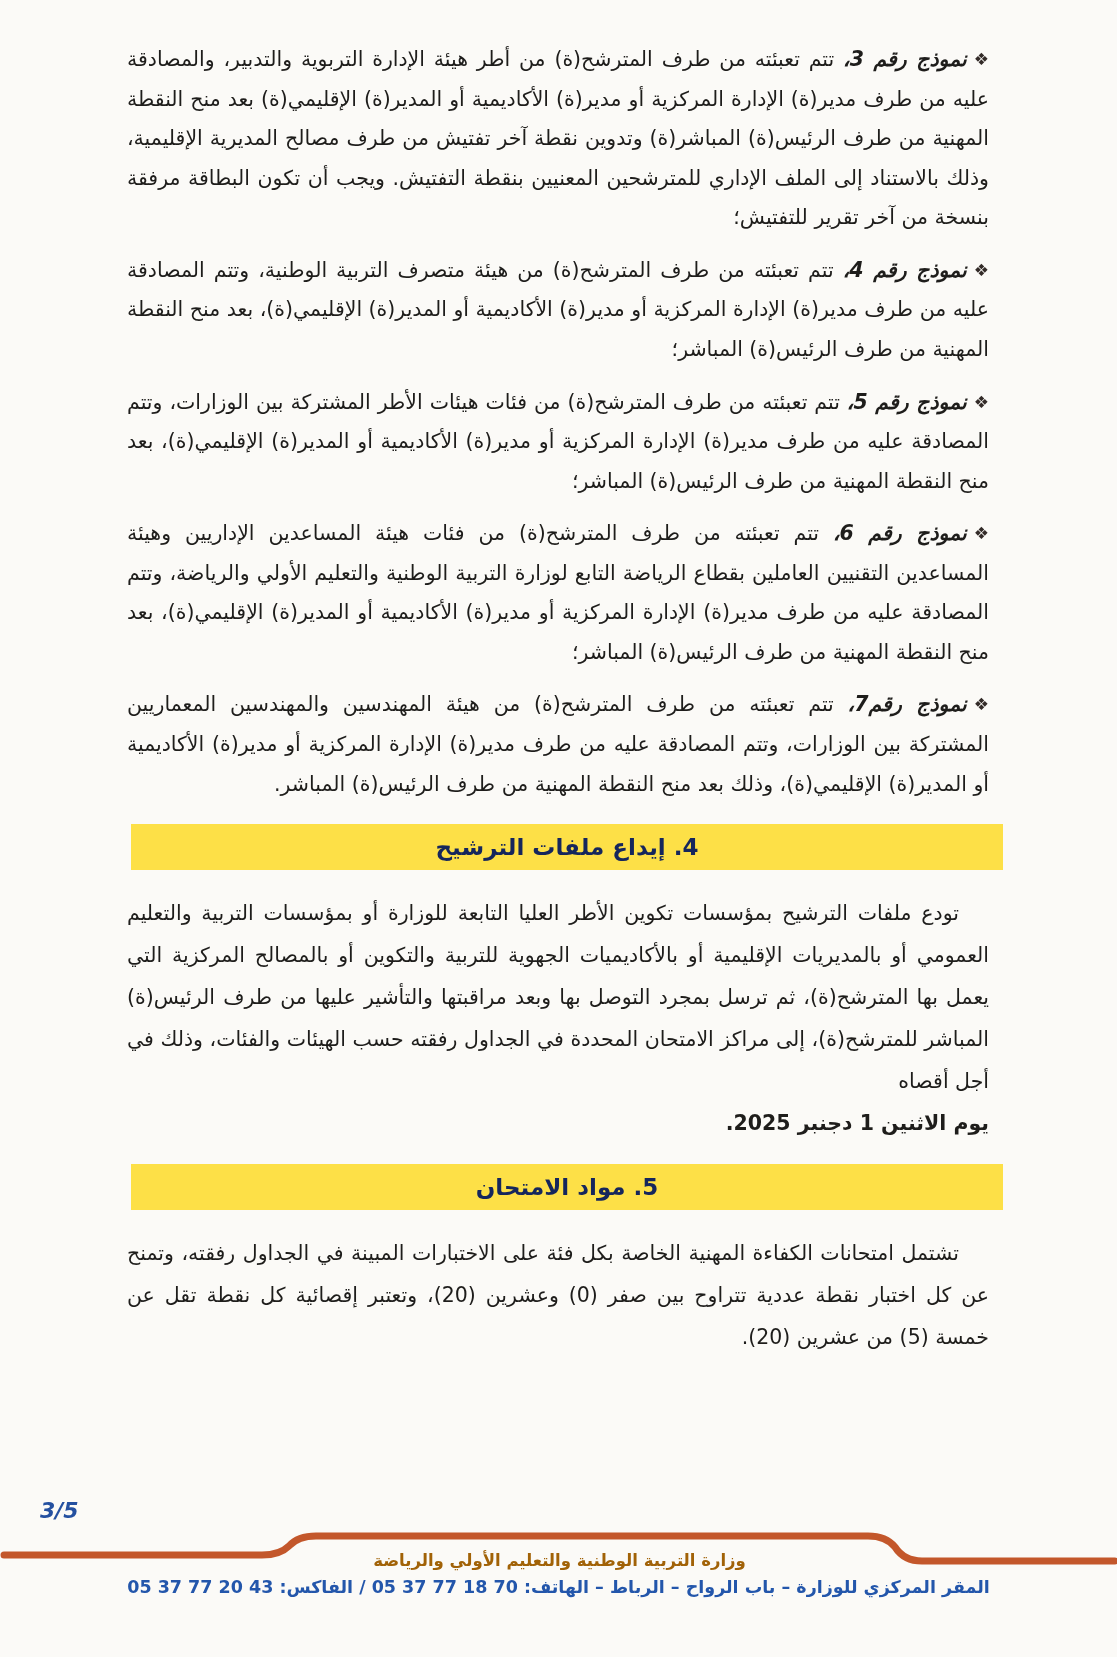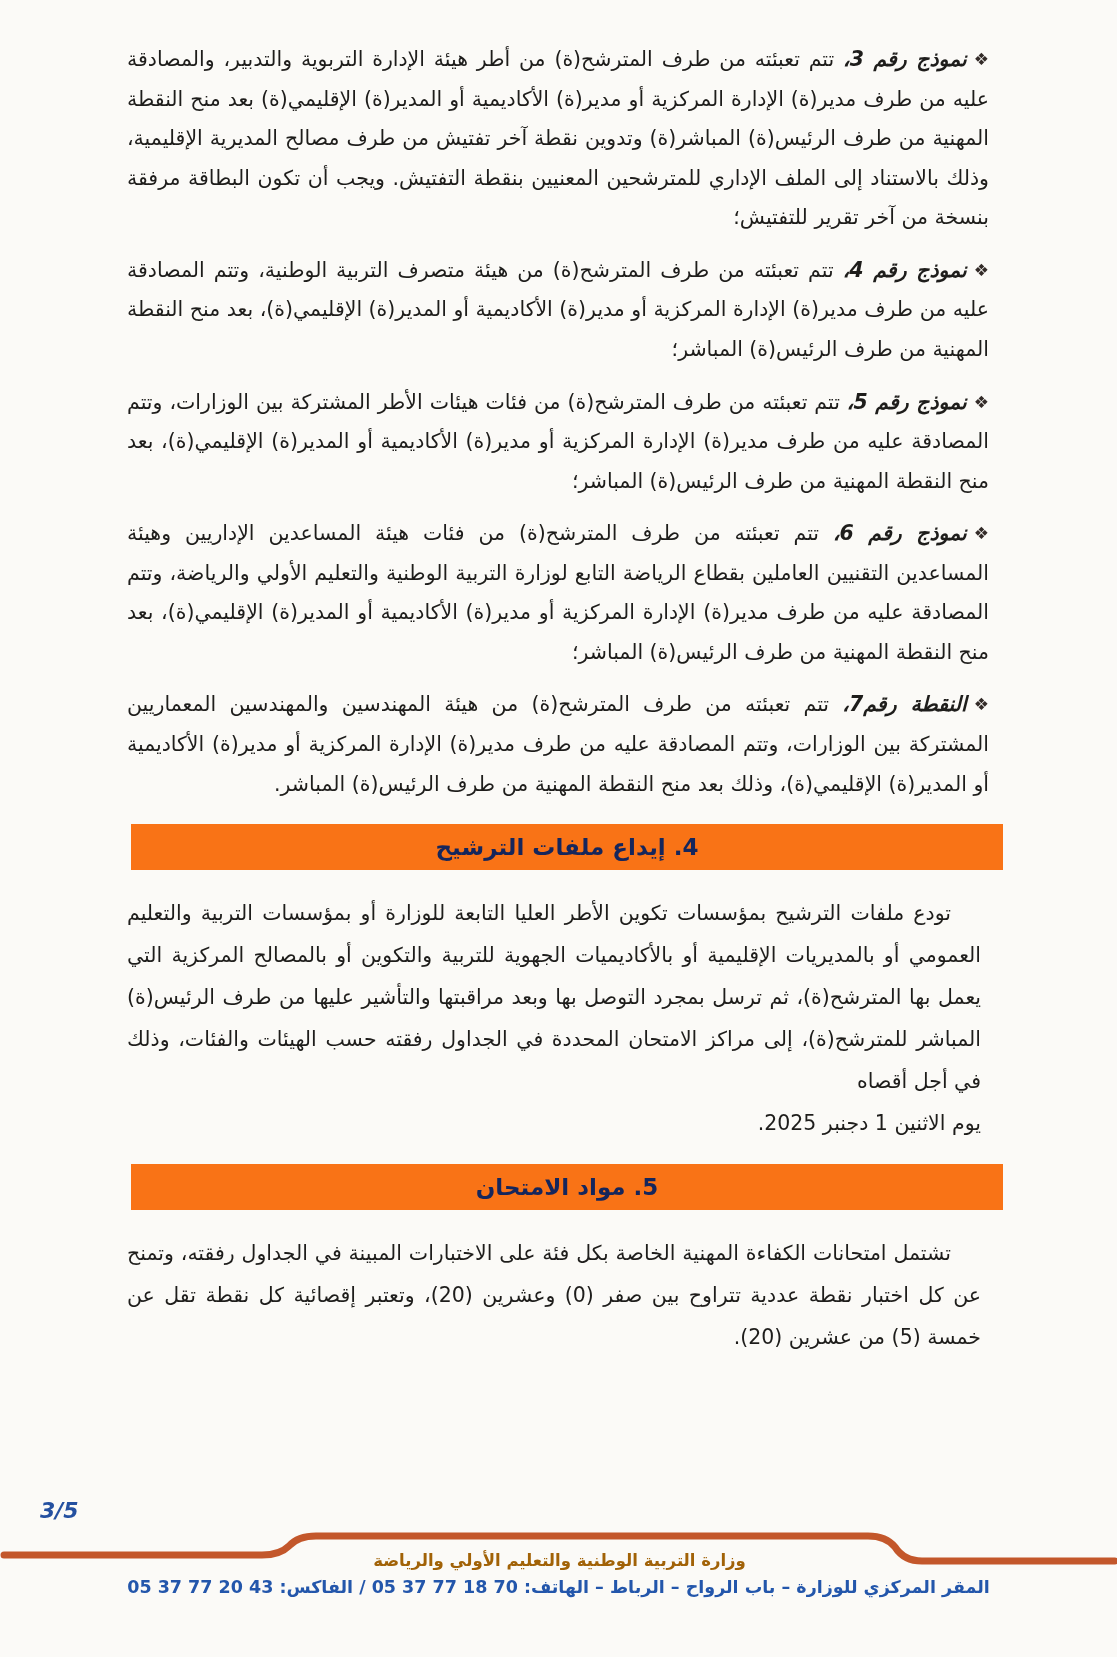--- a/index.html
+++ b/index.html
@@ -18,37 +18,37 @@
     margin:0 0 13px 0;
     font-size:20.5px;line-height:1.93;
     text-align:justify;
   }
   .bullet .glyph{
     font-size:17px;color:#332b28;margin-left:7px;
     display:inline-block;transform:translateY(-1px);
   }
   .bullet .lead{font-weight:bold;font-style:italic;}
   .section-bar{
-    background:#f97316;
+    background:#fde047;
     height:46px;
     margin:20px -14px 22px 4px;
     display:flex;align-items:center;justify-content:center;
   }
   .section-bar h2{
     margin:0;font-size:23px;font-weight:bold;color:#15265c;
   }
   .para{
-    margin:0 8px 10px 0;
+    margin:0 0 10px 0;
     font-size:20.5px;line-height:2.05;
     text-align:justify;
     text-indent:30px;
   }
   .para .deadline{
     display:block;text-align:right;text-indent:0;
-    font-weight:normal;
+    font-weight:bold;
   }
   .page-num{
     position:absolute;left:40px;top:1498px;
     color:#2450a0;font-weight:bold;font-style:italic;
     font-size:22px;direction:ltr;
   }
   .ribbon{position:absolute;left:0;top:1522px;}
   .footer-ministry{
     position:absolute;top:1551px;left:1px;width:1117px;
     text-align:center;color:#a16207;font-weight:bold;
@@ -66,21 +66,21 @@
 <main class="content">
 
   <p class="bullet"><span class="glyph">❖</span><strong class="lead">نموذج رقم 3،</strong> <span>تتم تعبئته من طرف المترشح(ة) من أطر هيئة الإدارة التربوية والتدبير، والمصادقة عليه من طرف مدير(ة) الإدارة المركزية أو مدير(ة) الأكاديمية أو المدير(ة) الإقليمي(ة) بعد منح النقطة المهنية من طرف الرئيس(ة) المباشر(ة) وتدوين نقطة آخر تفتيش من طرف مصالح المديرية الإقليمية، وذلك بالاستناد إلى الملف الإداري للمترشحين المعنيين بنقطة التفتيش. ويجب أن تكون البطاقة مرفقة بنسخة من آخر تقرير للتفتيش؛</span></p>
 
   <p class="bullet"><span class="glyph">❖</span><strong class="lead">نموذج رقم 4،</strong> <span>تتم تعبئته من طرف المترشح(ة) من هيئة متصرف التربية الوطنية، وتتم المصادقة عليه من طرف مدير(ة) الإدارة المركزية أو مدير(ة) الأكاديمية أو المدير(ة) الإقليمي(ة)، بعد منح النقطة المهنية من طرف الرئيس(ة) المباشر؛</span></p>
 
   <p class="bullet"><span class="glyph">❖</span><strong class="lead">نموذج رقم 5،</strong> <span>تتم تعبئته من طرف المترشح(ة) من فئات هيئات الأطر المشتركة بين الوزارات، وتتم المصادقة عليه من طرف مدير(ة) الإدارة المركزية أو مدير(ة) الأكاديمية أو المدير(ة) الإقليمي(ة)، بعد منح النقطة المهنية من طرف الرئيس(ة) المباشر؛</span></p>
 
   <p class="bullet"><span class="glyph">❖</span><strong class="lead">نموذج رقم 6،</strong> <span>تتم تعبئته من طرف المترشح(ة) من فئات هيئة المساعدين الإداريين وهيئة المساعدين التقنيين العاملين بقطاع الرياضة التابع لوزارة التربية الوطنية والتعليم الأولي والرياضة، وتتم المصادقة عليه من طرف مدير(ة) الإدارة المركزية أو مدير(ة) الأكاديمية أو المدير(ة) الإقليمي(ة)، بعد منح النقطة المهنية من طرف الرئيس(ة) المباشر؛</span></p>
 
-  <p class="bullet"><span class="glyph">❖</span><strong class="lead">النقطة رقم7،</strong> <span>تتم تعبئته من طرف المترشح(ة) من هيئة المهندسين والمهندسين المعماريين المشتركة بين الوزارات، وتتم المصادقة عليه من طرف مدير(ة) الإدارة المركزية أو مدير(ة) الأكاديمية أو المدير(ة) الإقليمي(ة)، وذلك بعد منح النقطة المهنية من طرف الرئيس(ة) المباشر.</span></p>
+  <p class="bullet"><span class="glyph">❖</span><strong class="lead">نموذج رقم7،</strong> <span>تتم تعبئته من طرف المترشح(ة) من هيئة المهندسين والمهندسين المعماريين المشتركة بين الوزارات، وتتم المصادقة عليه من طرف مدير(ة) الإدارة المركزية أو مدير(ة) الأكاديمية أو المدير(ة) الإقليمي(ة)، وذلك بعد منح النقطة المهنية من طرف الرئيس(ة) المباشر.</span></p>
 
   <div class="section-bar">
     <h2>4. إيداع ملفات الترشيح</h2>
   </div>
 
   <p class="para"><span>تودع ملفات الترشيح بمؤسسات تكوين الأطر العليا التابعة للوزارة أو بمؤسسات التربية والتعليم العمومي أو بالمديريات الإقليمية أو بالأكاديميات الجهوية للتربية والتكوين أو بالمصالح المركزية التي يعمل بها المترشح(ة)، ثم ترسل بمجرد التوصل بها وبعد مراقبتها والتأشير عليها من طرف الرئيس(ة) المباشر للمترشح(ة)، إلى مراكز الامتحان المحددة في الجداول رفقته حسب الهيئات والفئات، وذلك في أجل أقصاه</span> <strong class="deadline">يوم الاثنين 1 دجنبر 2025.</strong></p>
 
   <div class="section-bar">
     <h2>5. مواد الامتحان</h2>
   </div>

